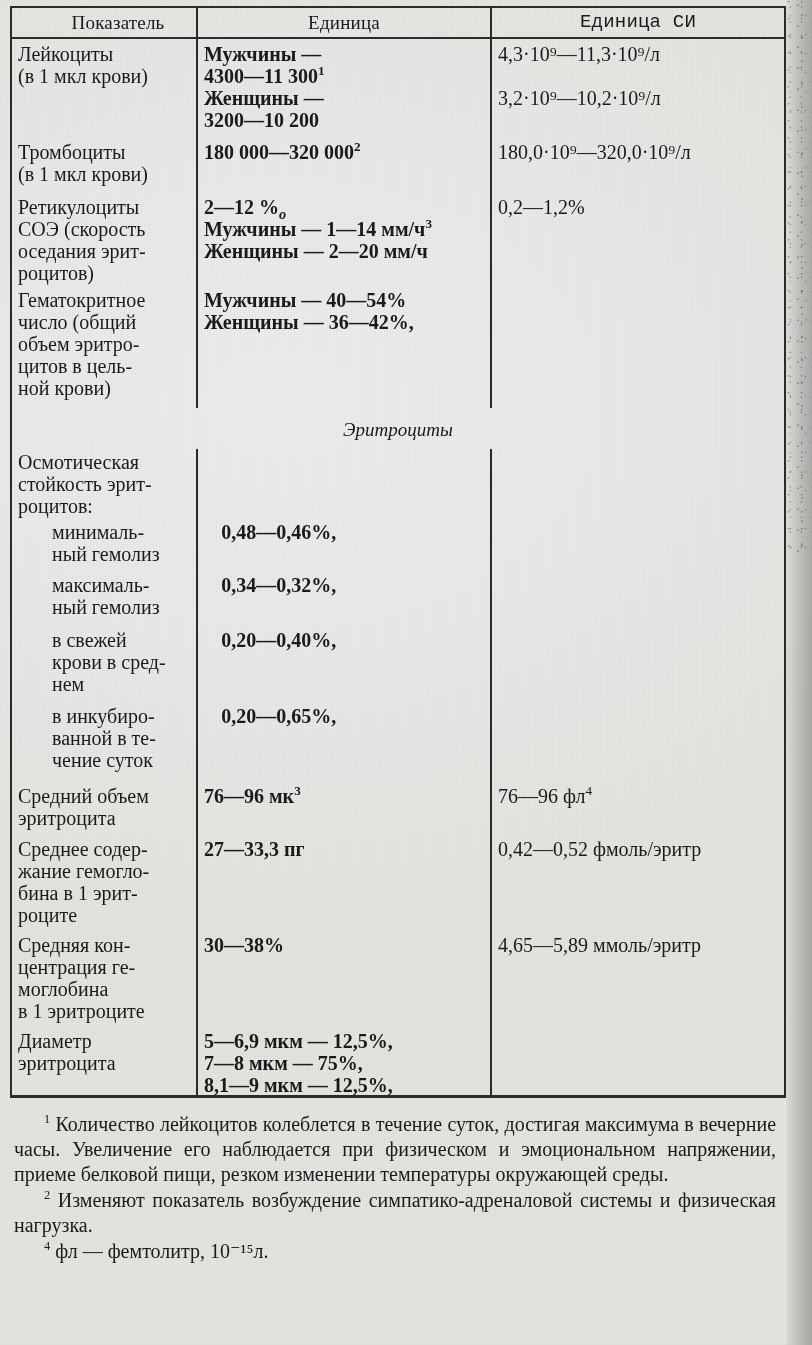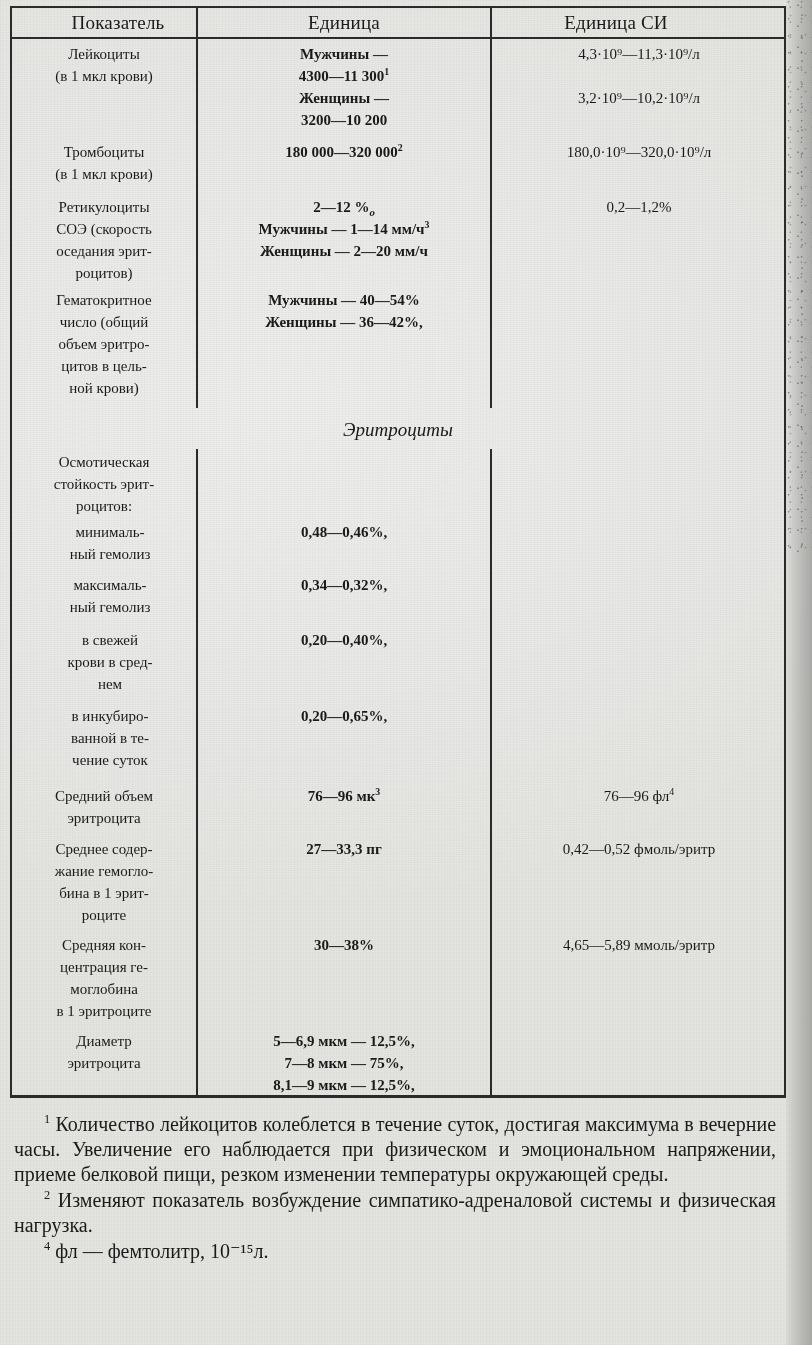--- a/index.html
+++ b/index.html
@@ -90,45 +90,44 @@
     position: absolute;
     top: 2px;
     height: 29px;
     line-height: 29px;
     text-align: center;
     font-size: 19px;
     letter-spacing: .2px;
   }
   .hdr-c1 { left: 2px;   width: 212px; }
   .hdr-c2 { left: 188px; width: 292px; }
-  .hdr-c3 { left: 460px; width: 292px; }
+  .hdr-c3 { left: 482px; width: 292px; font-family: Liberation Mono, monospace; }
 
   
   #body-grid {
     position: absolute;
     left: 0;
     top: 33px;
     width: 776px;
   }
   .row {
     position: relative;
     display: flex;
     align-items: flex-start;
   }
   .c1, .c2, .c3 {
-    font-size: 15px;
+    font-size: 20px;
     line-height: 22px;
     box-sizing: border-box;
     white-space: pre-line;
-    text-align: center;
   }
   .c1 { width: 186px; padding: 0 6px 0 8px; }
   .c2 { width: 294px; padding: 0 6px 0 8px; font-weight: bold; }
   .c3 { width: 296px; padding: 0 6px 0 8px; }
-  .c1.indent { padding-left: 20px; }
+  .c1.indent { padding-left: 20px; margin-left: 22px; }
 
   .band {
     height: 43px;
     line-height: 43px;
     text-align: center;
     font-style: italic;
     font-size: 19px;
   }
 
   sup { font-size: .66em; vertical-align: super; line-height: 0; }

